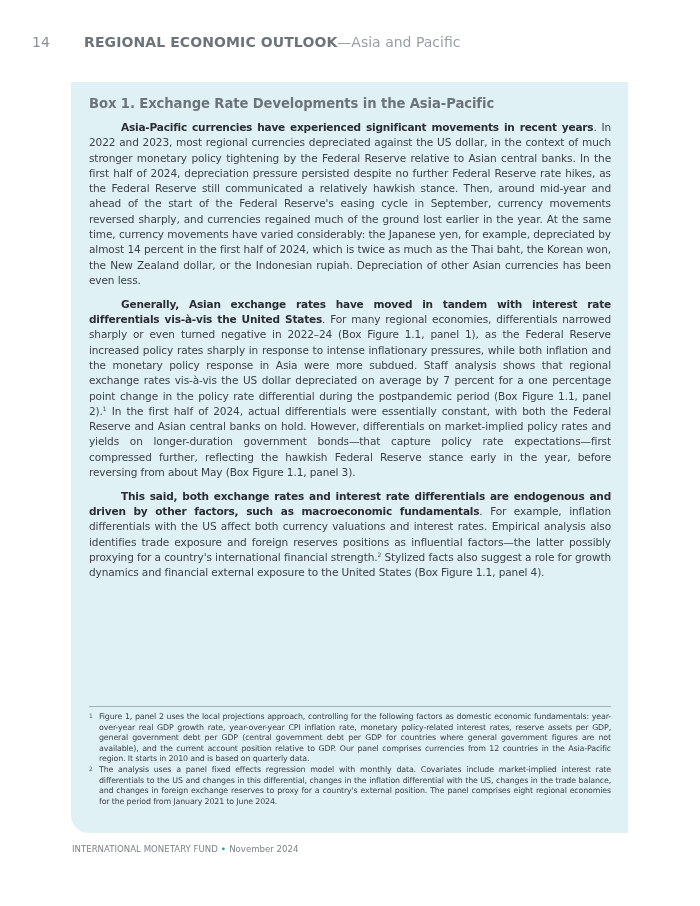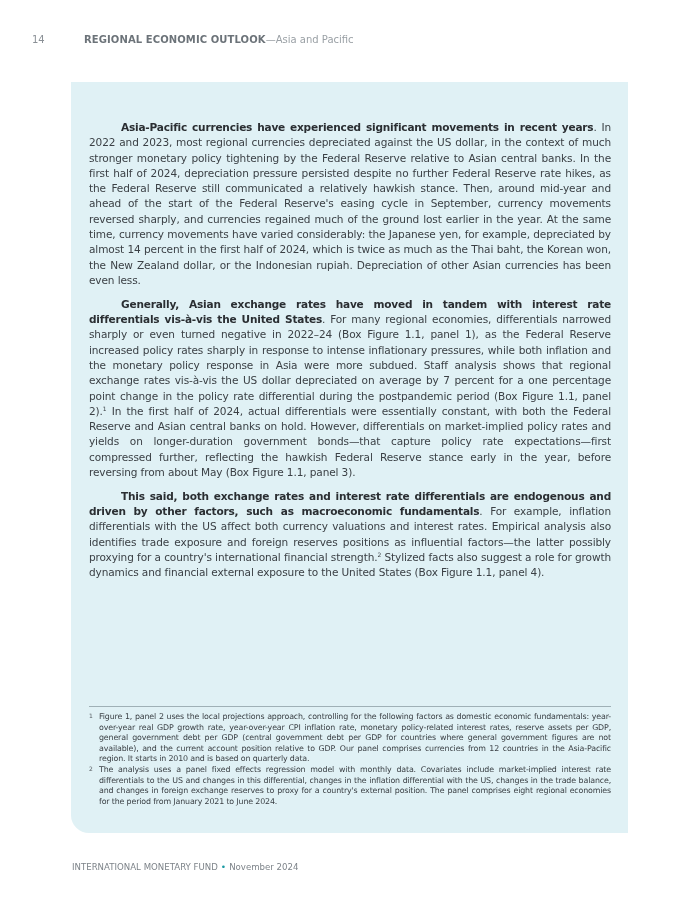--- a/index.html
+++ b/index.html
@@ -2,21 +2,21 @@
 <html><head>
   <meta charset="utf-8">
   <style>
     html, body { margin: 0; padding: 0; background: #ffffff; }
     body {
       width: 700px; height: 906px; position: relative; overflow: hidden;
       font-family: "DejaVu Sans", sans-serif; color: #3a3f44;
     }
     .running-head {
       position: absolute; left: 0; top: 34px; width: 700px; height: 14px;
-      font-size: 10px; color: #8a9096;
+      font-size: 14px; color: #8a9096;
     }
     .page-num { position: absolute; left: 32px; top: 0; }
     .head-title { position: absolute; left: 84px; top: 0; }
     .head-title b { font-weight: bold; color: #6c7379; letter-spacing: 0.1px; }
     .head-title .sub { color: #9aa0a5; }
 
     .box {
       position: absolute; left: 71px; top: 82px; width: 557px; height: 751px;
       background: #e0f1f5;
       border-bottom-left-radius: 18px;
@@ -42,34 +42,35 @@
     .footnotes {
       position: absolute; left: 18px; top: 630px; width: 522px;
       font-size: 7.9px; line-height: 10.6px; color: #3b4045;
       letter-spacing: -0.15px;
     }
     .footnotes p { margin: 0; }
     .fn { position: relative; padding-left: 10px; text-align: justify; }
     .fn .mark { position: absolute; left: 0; top: -1px; font-size: 6px; color: #555b60; }
 
     .page-footer {
-      position: absolute; left: 72px; top: 862px;
+      position: absolute; left: 72px; top: 844px;
       font-size: 8.6px; color: #7d8389;
     }
     .page-footer .dot { color: #1b9aa3; margin: 0 3px; font-size: 9px; }
   </style>
 </head>
 <body>
 
 <div class="running-head">
   <span class="page-num">14</span>
   <span class="head-title"><b>REGIONAL ECONOMIC OUTLOOK</b><span class="sub">—</span><span class="sub">Asia and Pacific</span></span>
 </div>
 
 <div class="box">
+  <div class="box-title">Box 1. Exchange Rate Developments in the Asia-Pacific</div>
 
   <div class="body-text">
     <p><span class="lead">Asia-Pacific currencies have experienced significant movements in recent years</span><span>. In 2022 and 2023, most regional currencies depreciated against the US dollar, in the context of much stronger monetary policy tightening by the Federal Reserve relative to Asian central banks. In the first half of 2024, depreciation pressure persisted despite no further Federal Reserve rate hikes, as the Federal Reserve still communicated a relatively hawkish stance. Then, around mid-year and ahead of the start of the Federal Reserve's easing cycle in September, currency movements reversed sharply, and currencies regained much of the ground lost earlier in the year. At the same time, currency movements have varied considerably: the Japanese yen, for example, depreciated by almost 14 percent in the first half of 2024, which is twice as much as the Thai baht, the Korean won, the New Zealand dollar, or the Indonesian rupiah. Depreciation of other Asian currencies has been even less.</span></p>
     <p><span class="lead">Generally, Asian exchange rates have moved in tandem with interest rate differentials vis-à-vis the United States</span><span>. For many regional economies, differentials narrowed sharply or even turned negative in 2022–24 (Box Figure 1.1, panel 1), as the Federal Reserve increased policy rates sharply in response to intense inflationary pressures, while both inflation and the monetary policy response in Asia were more subdued. Staff analysis shows that regional exchange rates vis-à-vis the US dollar depreciated on average by 7 percent for a one percentage point change in the policy rate differential during the postpandemic period (Box Figure 1.1, panel 2).</span><sup>1</sup><span> In the first half of 2024, actual differentials were essentially constant, with both the Federal Reserve and Asian central banks on hold. However, differentials on market-implied policy rates and yields on longer-duration government bonds—that capture policy rate expectations—first compressed further, reflecting the hawkish Federal Reserve stance early in the year, before reversing from about May (Box Figure 1.1, panel 3).</span></p>
     <p><span class="lead">This said, both exchange rates and interest rate differentials are endogenous and driven by other factors, such as macroeconomic fundamentals</span><span>. For example, inflation differentials with the US affect both currency valuations and interest rates. Empirical analysis also identifies trade exposure and foreign reserves positions as influential factors—the latter possibly proxying for a country's international financial strength.</span><sup>2</sup><span> Stylized facts also suggest a role for growth dynamics and financial external exposure to the United States (Box Figure 1.1, panel 4).</span></p>
   </div>
 
   <div class="fn-rule"></div>
 
   <div class="footnotes">

